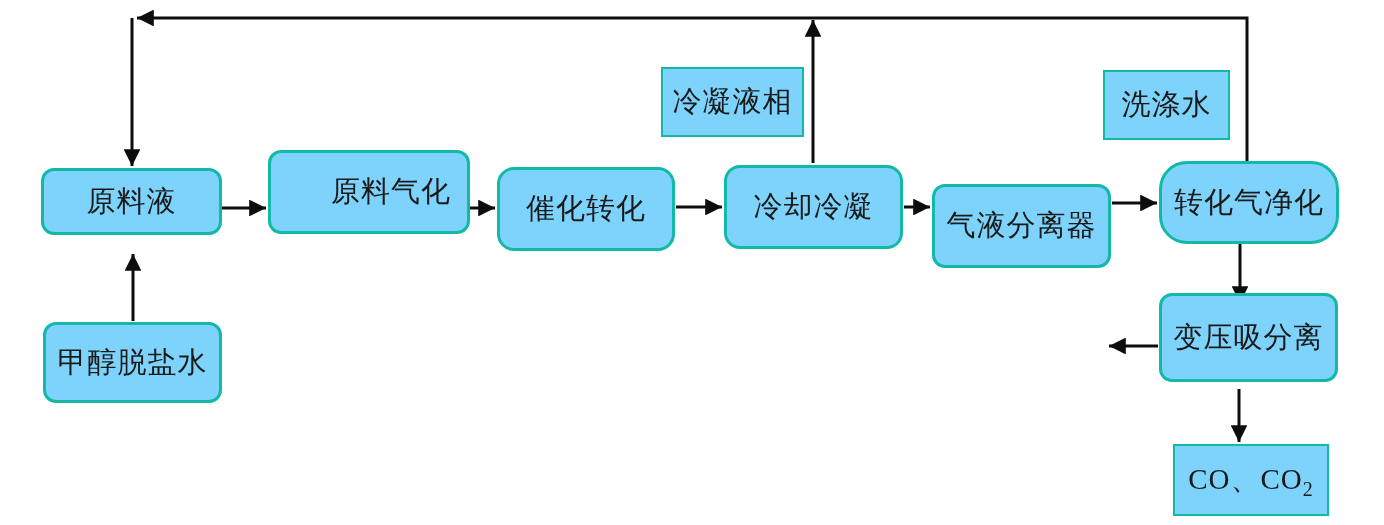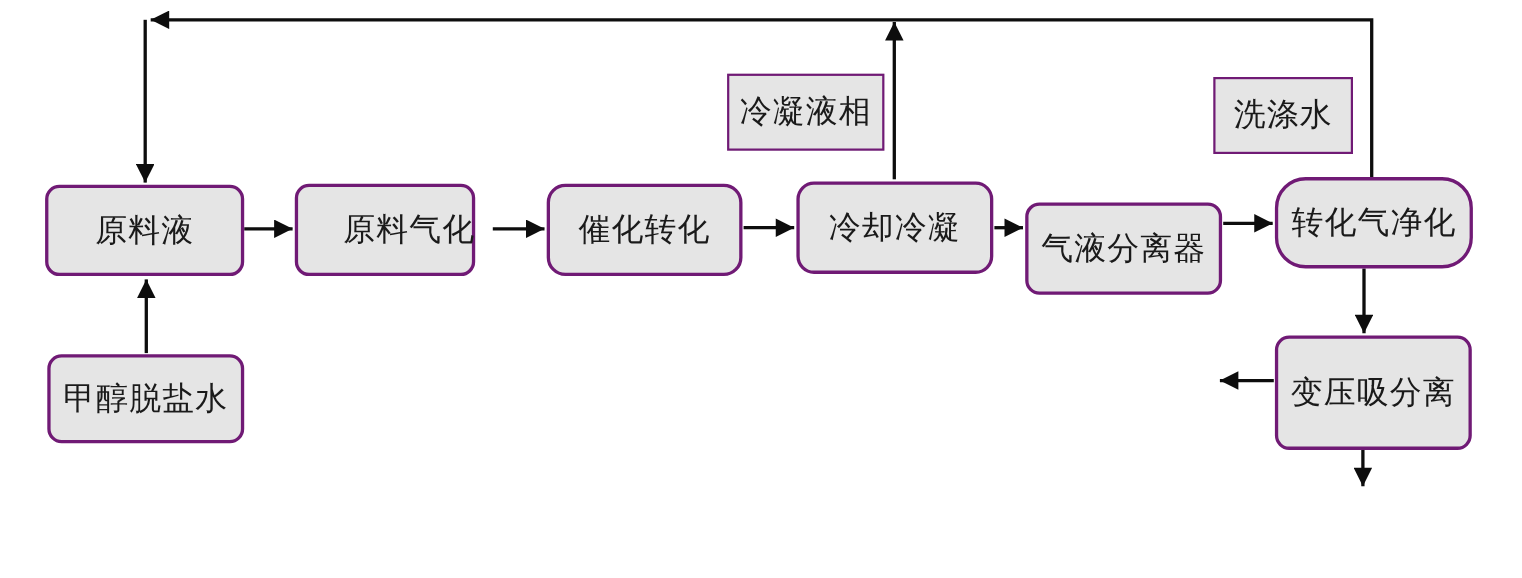--- a/index.html
+++ b/index.html
@@ -26,22 +26,22 @@
     stroke: #0d0d0d;
     stroke-width: 3;
     fill: none;
   }
   .edges-layer .ah {
     fill: #0d0d0d;
   }
   .node {
     position: absolute;
     box-sizing: border-box;
-    border: 3px solid #701a75;
-    background: #e5e5e5;
+    border: 3px solid #14b8a6;
+    background: #7dd3fc;
     display: flex;
     align-items: center;
     justify-content: center;
     color: #1a1a1a;
     font-size: 29px;
     letter-spacing: 1px;
     white-space: nowrap;
   }
   .node.rounded {
     border-radius: 13px;
@@ -79,24 +79,24 @@
     <path d="M 448 208 L 495 208" marker-end="url(#ah)"></path>
     <path d="M 676 207 L 722 207" marker-end="url(#ah)"></path>
     <path d="M 904 207 L 930 207" marker-end="url(#ah)"></path>
     <path d="M 1112 203 L 1157 203" marker-end="url(#ah)"></path>
 
     <path d="M 1240 244 L 1240 303" marker-end="url(#ah)"></path>
     <path d="M 1158 346 L 1109 346" marker-end="url(#ah)"></path>
     <path d="M 1239 389 L 1239 442" marker-end="url(#ah)"></path>
   </svg>
 
-  <div class="node rounded" style="left:41px;  top:168px; width:181px; height:83px;">
+  <div class="node rounded" style="left:41px;  top:168px; width:181px; height:67px;">
     <span>原料液</span>
   </div>
-  <div class="node rounded" style="left:268px; top:167px; width:164px; height:84px;padding-left:44px;">
+  <div class="node rounded" style="left:268px; top:150px; width:202px; height:84px;padding-left:44px;">
     <span>原料气化</span>
   </div>
   <div class="node rounded" style="left:497px; top:167px; width:178px; height:84px;border-radius:17px;">
     <span>催化转化</span>
   </div>
   <div class="node rounded" style="left:724px; top:165px; width:179px; height:84px;border-radius:16px;">
     <span>冷却冷凝</span>
   </div>
   <div class="node rounded" style="left:932px; top:164px; width:179px; height:84px;margin-top:20px;">
     <span>气液分离器</span>
@@ -109,17 +109,20 @@
     <span>甲醇脱盐水</span>
   </div>
 
   <div class="node rect" style="left:661px; top:67px; width:143px; height:70px;">
     <span>冷凝液相</span>
   </div>
   <div class="node rect" style="left:1103px; top:70px; width:127px; height:70px;">
     <span>洗涤水</span>
   </div>
 
-  <div class="node rounded" style="left:1159px; top:305px; width:179px; height:104px;justify-content:center;">
+  <div class="node rounded" style="left:1159px; top:293px; width:179px; height:89px;justify-content:center;">
     <span>变压吸分离</span>
+  </div>
+  <div class="node rect" style="left:1173px; top:444px; width:156px; height:72px;">
+    <span><span>CO、CO</span><sub>2</sub></span>
   </div>
 
 </div>
 
 </body></html>

